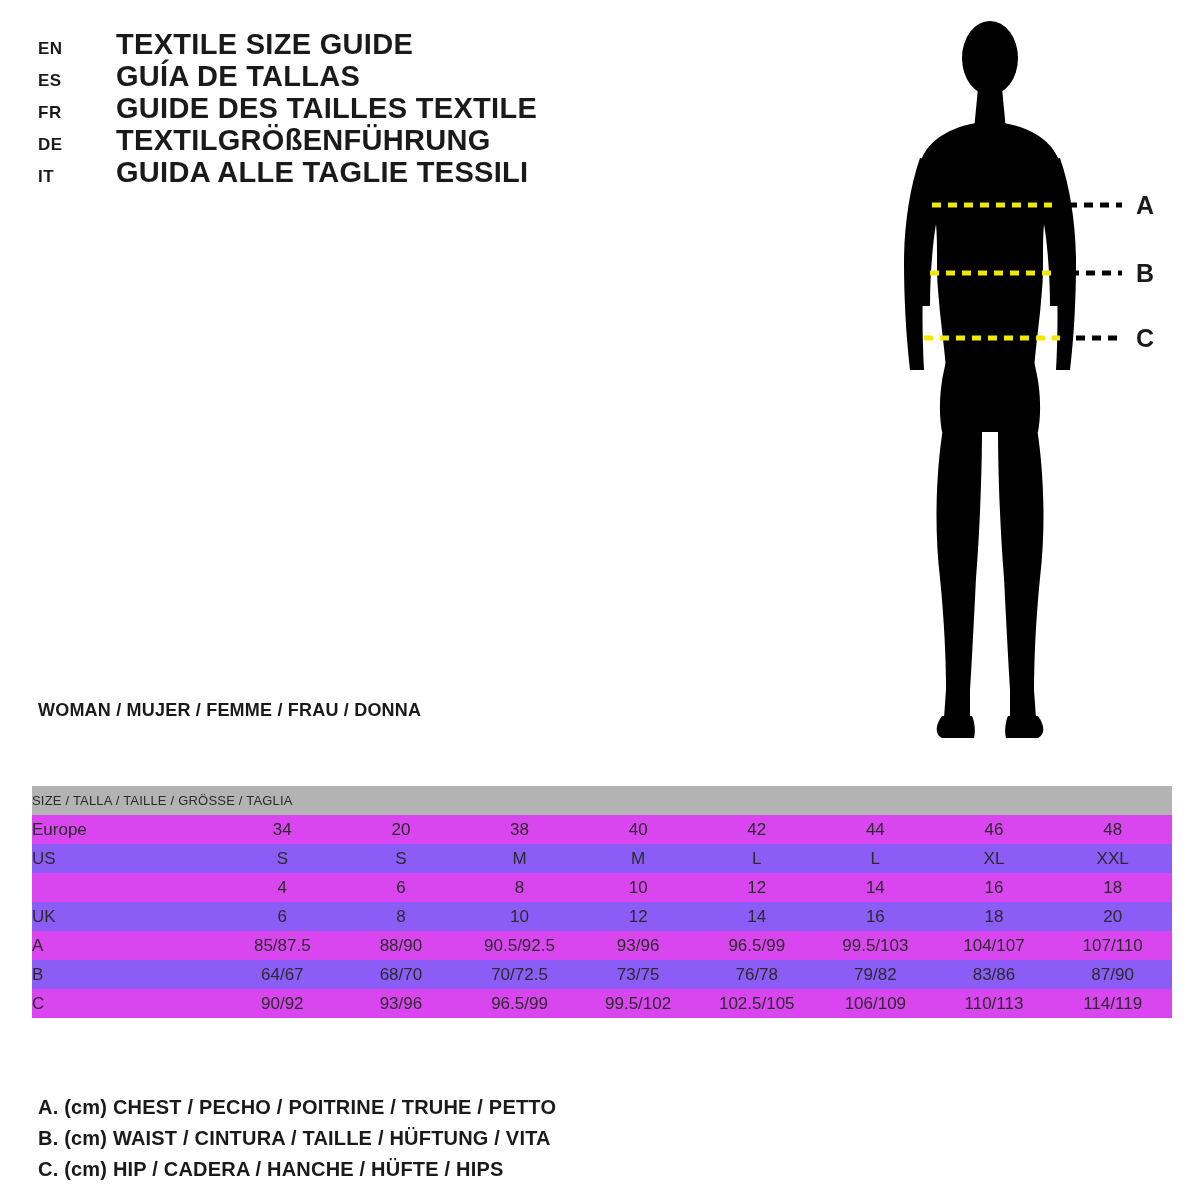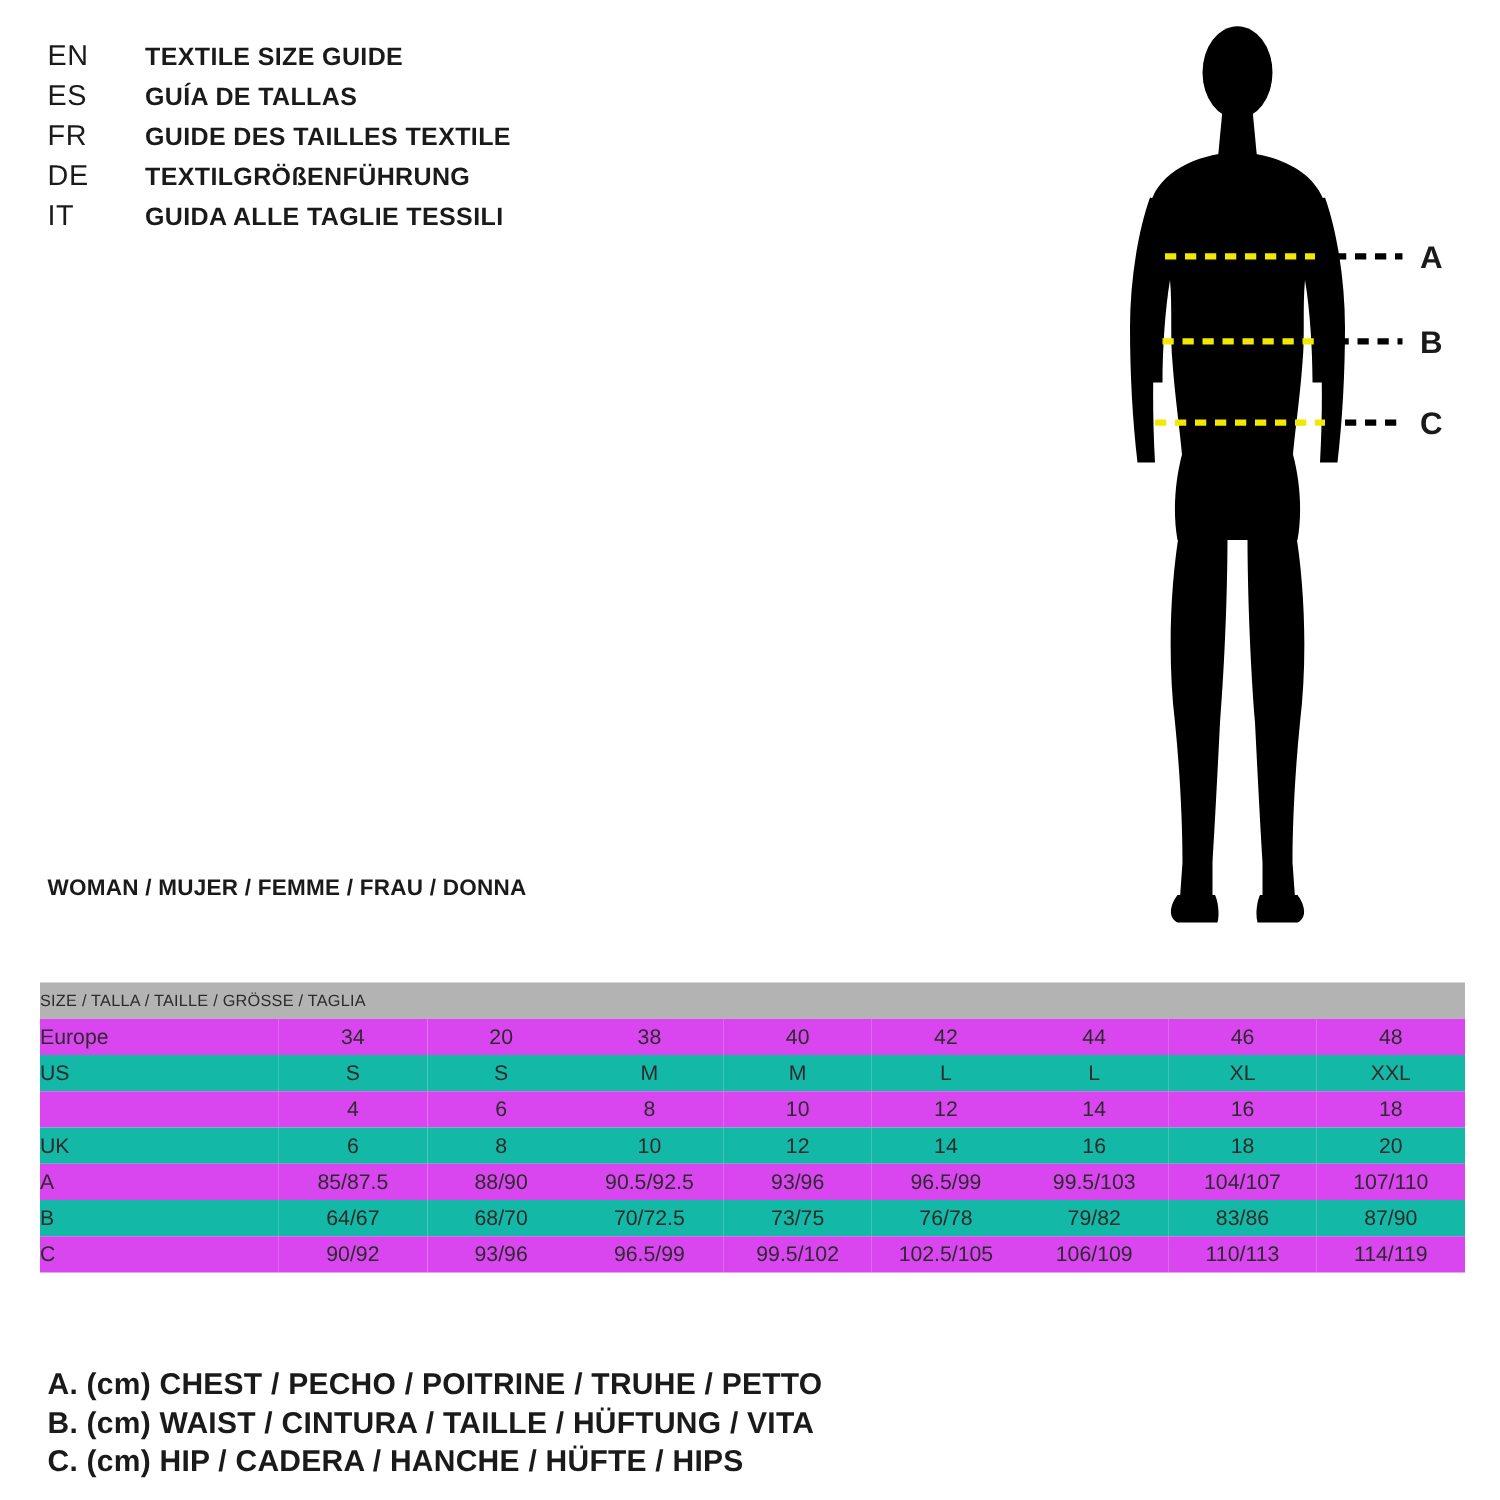--- a/index.html
+++ b/index.html
@@ -24,26 +24,26 @@
     width: 640px;
   }
   .title-row {
     display: flex;
     align-items: baseline;
     height: 32px;
     line-height: 32px;
   }
   .title-lang {
     width: 78px;
-    font-size: 23px;
-    font-weight: normal;
+    font-size: 17px;
+    font-weight: bold;
     letter-spacing: 0.5px;
   }
   .title-text {
-    font-size: 20px;
+    font-size: 29px;
     font-weight: bold;
     letter-spacing: 0.3px;
     white-space: nowrap;
   }
 
   
   #figure-area {
     position: absolute;
     left: 860px;
     top: 18px;
@@ -79,40 +79,40 @@
   }
   .hdr-row td {
     background: #b3b3b3;
     font-size: 13px;
     font-weight: normal;
     color: #1a1a1a;
     padding-left: 10px;
     letter-spacing: 0.2px;
   }
   .row-light td { background: #d946ef; }
-  .row-dark td  { background: #14b8a6; }
+  .row-dark td  { background: #8b5cf6; }
   .rowlabel {
     width: 190px;
     padding-left: 10px;
     text-align: left;
   }
   .cell {
     width: 118px;
     text-align: center;
   }
 
   
   #footnotes {
     position: absolute;
     left: 38px;
     top: 1092px;
     width: 700px;
   }
   .footnote {
-    font-size: 24px;
+    font-size: 20px;
     font-weight: bold;
     letter-spacing: 0.2px;
     line-height: 31px;
     white-space: nowrap;
   }
 </style>
 </head>
 <body>
 
 <div id="title-block">

